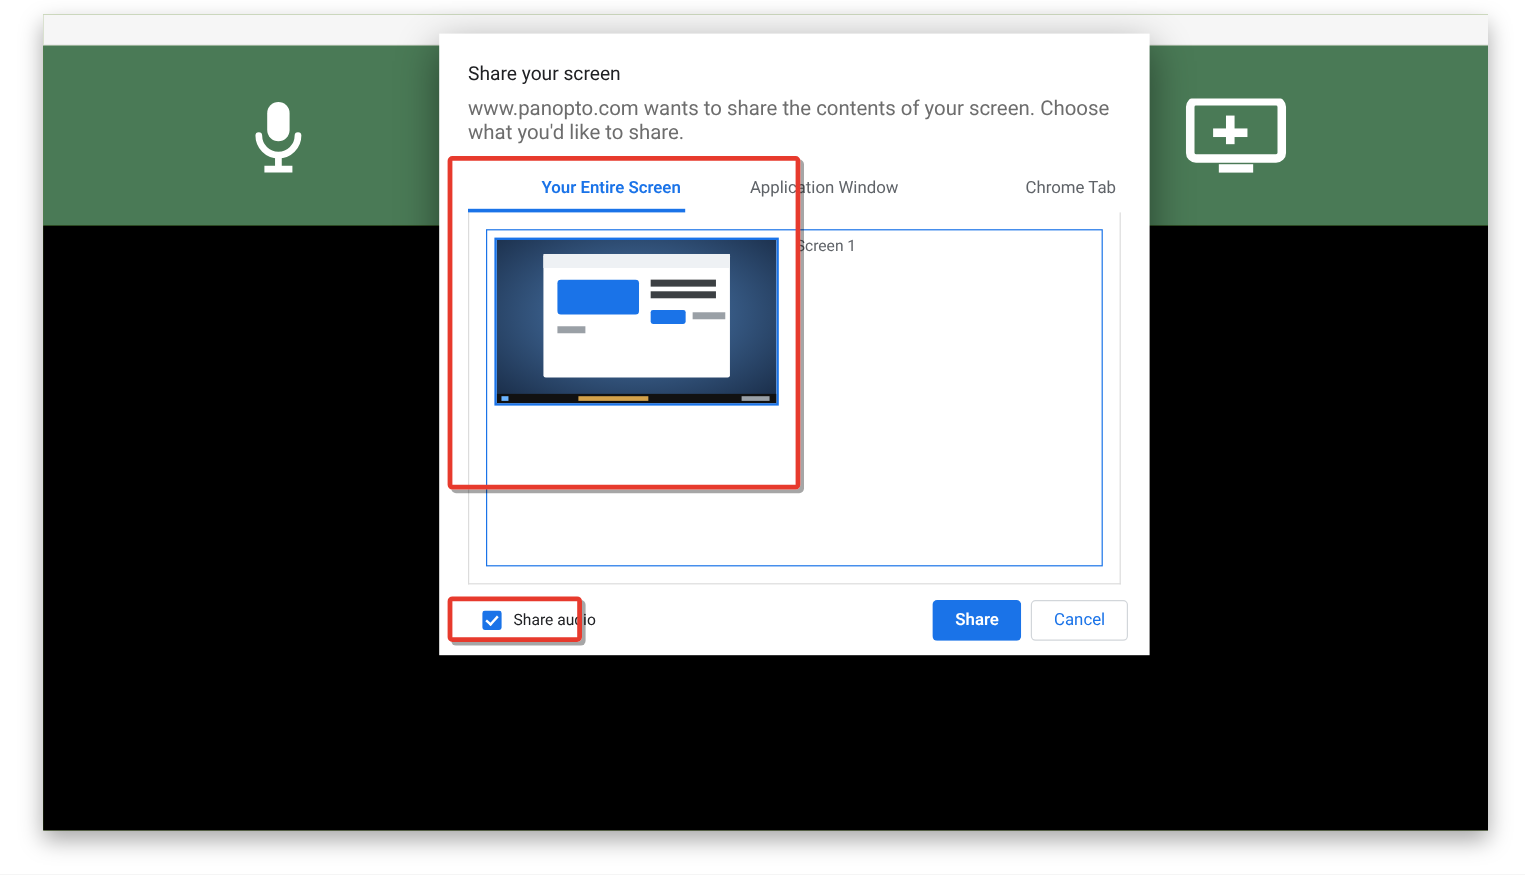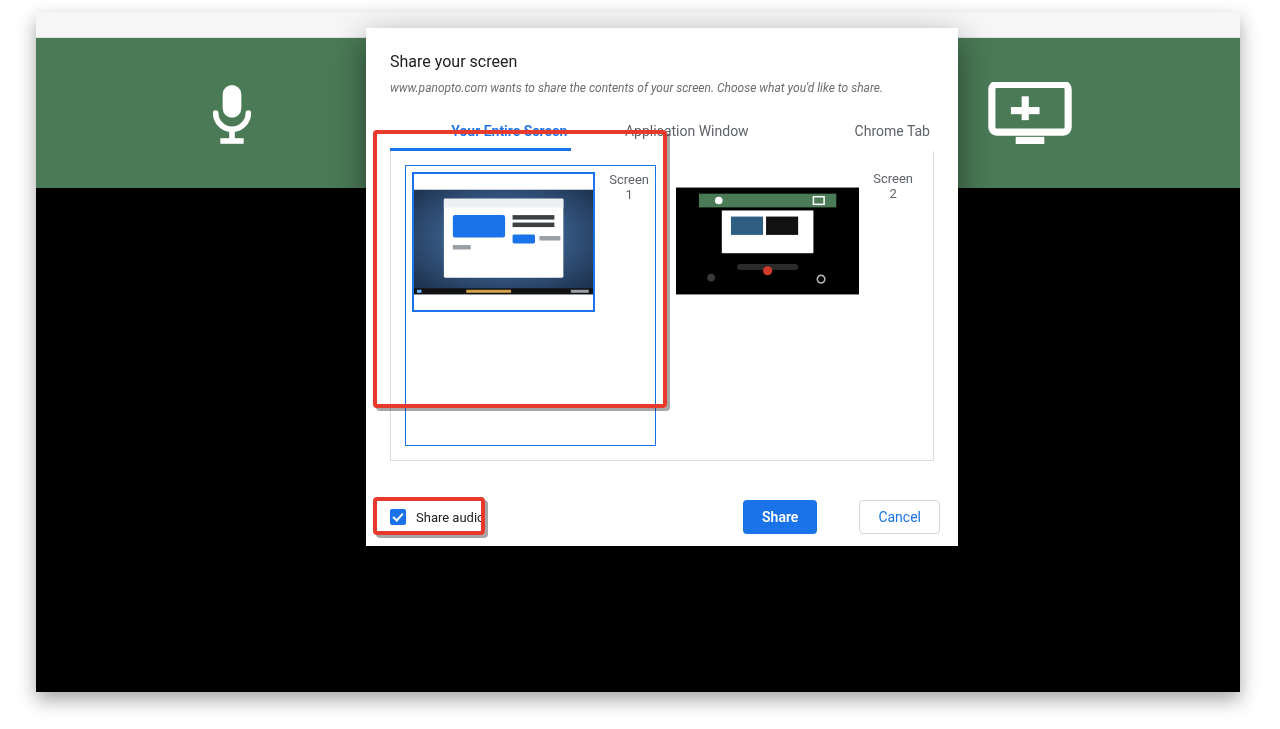--- a/index.html
+++ b/index.html
@@ -48,21 +48,21 @@
     left: 330px;
     top: 16px;
     width: 592px;
     height: 518px;
     background: #fff;
     box-shadow: 0 12px 32px rgba(0,0,0,.45);
     z-index: 5;
   }
   .dlg-pad { padding: 24px 24px 0 24px; }
   .dlg-title { font-size: 16px; color: #202124; margin-bottom: 10px; font-weight: 400; }
-  .dlg-subtitle { font-size: 12px; color: #6d6d6d; margin-bottom: 18px; font-style: italic; }
+  .dlg-subtitle { font-size: 17px; color: #6d6d6d; margin-bottom: 18px; }
 
   .tabs {
     display: flex;
     font-size: 14px;
   }
   .tab {
     flex: 1;
     text-align: right;
     padding: 10px 4px 12px;
     color: #5f6368;
@@ -125,21 +125,21 @@
     box-shadow: 3px 3px 0 rgba(0,0,0,.35);
     pointer-events: none;
     z-index: 8;
   }
   .callout-tab   { left: 337px; top: 118px; width: 294px; height: 278px; }
   .callout-audio { left: 337px; top: 485px; width: 112px; height: 38px; }
 
   .dlg-footer {
     position: absolute;
     bottom: 12px;
-    left: 18px;
+    left: 30px;
     right: 18px;
     display: flex;
     align-items: center;
     justify-content: space-between;
   }
   .audio-opt {
     display: flex;
     align-items: center;
     gap: 10px;
     font-size: 13px;
@@ -164,21 +164,21 @@
   }
   .actions { display: flex; gap: 8px; }
   .btn {
     padding: 8px 18px;
     font-size: 14px;
     border-radius: 4px;
     cursor: pointer;
     border: 1px solid transparent;
   }
   .btn-primary { background: #1a73e8; color: #fff; font-weight: 600; }
-  .btn-secondary { background: #fff; color: #1a73e8; border-color: #d2d6da; margin-left: 34px; }
+  .btn-secondary { background: #fff; color: #1a73e8; border-color: #d2d6da; }
 </style>
 </head>
 <body>
 
 <div class="frame">
   <div class="browser-chrome"></div>
 
   <div class="top-banner">
     <div class="banner-icon mic-icon-wrap">
       <svg width="56" height="66" viewBox="0 0 24 28" fill="none" stroke="#fff" stroke-width="2.4">
@@ -237,38 +237,20 @@
               <rect x="52" y="74" width="24" height="6" fill="#9aa0a6"></rect>
               <rect x="0" y="132" width="240" height="8" fill="#111"></rect>
               <rect x="4" y="134" width="6" height="4" fill="#6bb4ff"></rect>
               <rect x="70" y="134" width="60" height="4" fill="#d4a24a"></rect>
               <rect x="210" y="134" width="24" height="4" fill="#9aa0a6"></rect>
             </svg>
           </div>
           <div class="screen-label">Screen 1</div>
         </div>
 
-        <div class="screen-card">
-          <div class="thumb-wrap">
-            <svg class="thumb-svg" viewBox="0 0 240 140" preserveAspectRatio="xMidYMid meet">
-              <rect x="0" y="0" width="240" height="140" fill="#000"></rect>
-              <rect x="30" y="8" width="180" height="18" fill="#4a7a56"></rect>
-              <circle cx="56" cy="17" r="5" fill="#fff"></circle>
-              <rect x="180" y="12" width="14" height="10" fill="none" stroke="#fff" stroke-width="2"></rect>
-              <rect x="60" y="30" width="120" height="56" fill="#fff"></rect>
-              <rect x="72" y="38" width="42" height="24" fill="#2f5e83"></rect>
-              <rect x="118" y="38" width="42" height="24" fill="#111"></rect>
-              <rect x="80" y="100" width="80" height="8" rx="4" fill="#2a2a2a"></rect>
-              <circle cx="120" cy="109" r="6" fill="#d23b2a"></circle>
-              <circle cx="46" cy="118" r="5" fill="#3a3a3a"></circle>
-              <path d="M190 115 a5 5 0 1 0 .01 0" fill="none" stroke="#bdbdbd" stroke-width="2"></path>
-            </svg>
-          </div>
-          <div class="screen-label">Screen 2</div>
-        </div>
       </div>
     </div>
 
     <div class="dlg-footer">
       <label class="audio-opt">
         <span class="chk"></span>
         <span>Share audio</span>
       </label>
       <div class="actions">
         <div class="btn btn-primary">Share</div>

